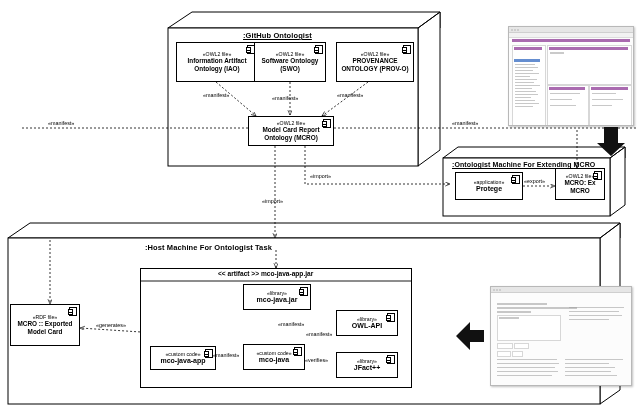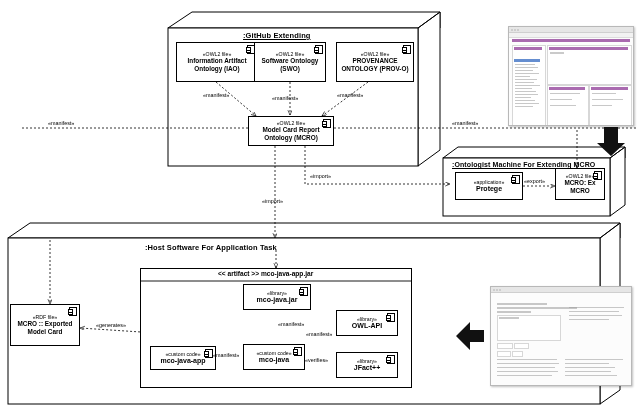--- a/index.html
+++ b/index.html
@@ -174,23 +174,23 @@
 
       <path d="M50,240 L50,304" marker-end="url(#oarr)"></path>
     </g>
 
     <g fill="#111">
       <polygon points="604,127 618,127 618,143 625,143 611,156 597,143 604,143"></polygon>
       <polygon points="470,330 470,322 456,336 470,350 470,342 484,342 484,330"></polygon>
     </g>
   </svg>
 
-  <div class="node-title" style="left:243px;top:31px;">:GitHub Extending</div>
+  <div class="node-title" style="left:243px;top:31px;">:GitHub Ontologist</div>
   <div class="node-title" style="left:452px;top:161px;font-size:7px;">:Ontologist Machine For Extending MCRO</div>
-  <div class="node-title" style="left:145px;top:243px;text-decoration:none;">:Host Software For Application Task</div>
+  <div class="node-title" style="left:145px;top:243px;text-decoration:none;">:Host Machine For Ontologist Task</div>
 
   <div class="comp" style="left:176px;top:42px;width:82px;height:40px;">
     <span class="cicon"></span>
     <div class="stereo">«OWL2 file»</div>
     <div class="cname sm">Information Artifact Ontology (IAO)</div>
   </div>
 
   <div class="comp" style="left:254px;top:42px;width:72px;height:40px;">
     <span class="cicon"></span>
     <div class="stereo">«OWL2 file»</div>

